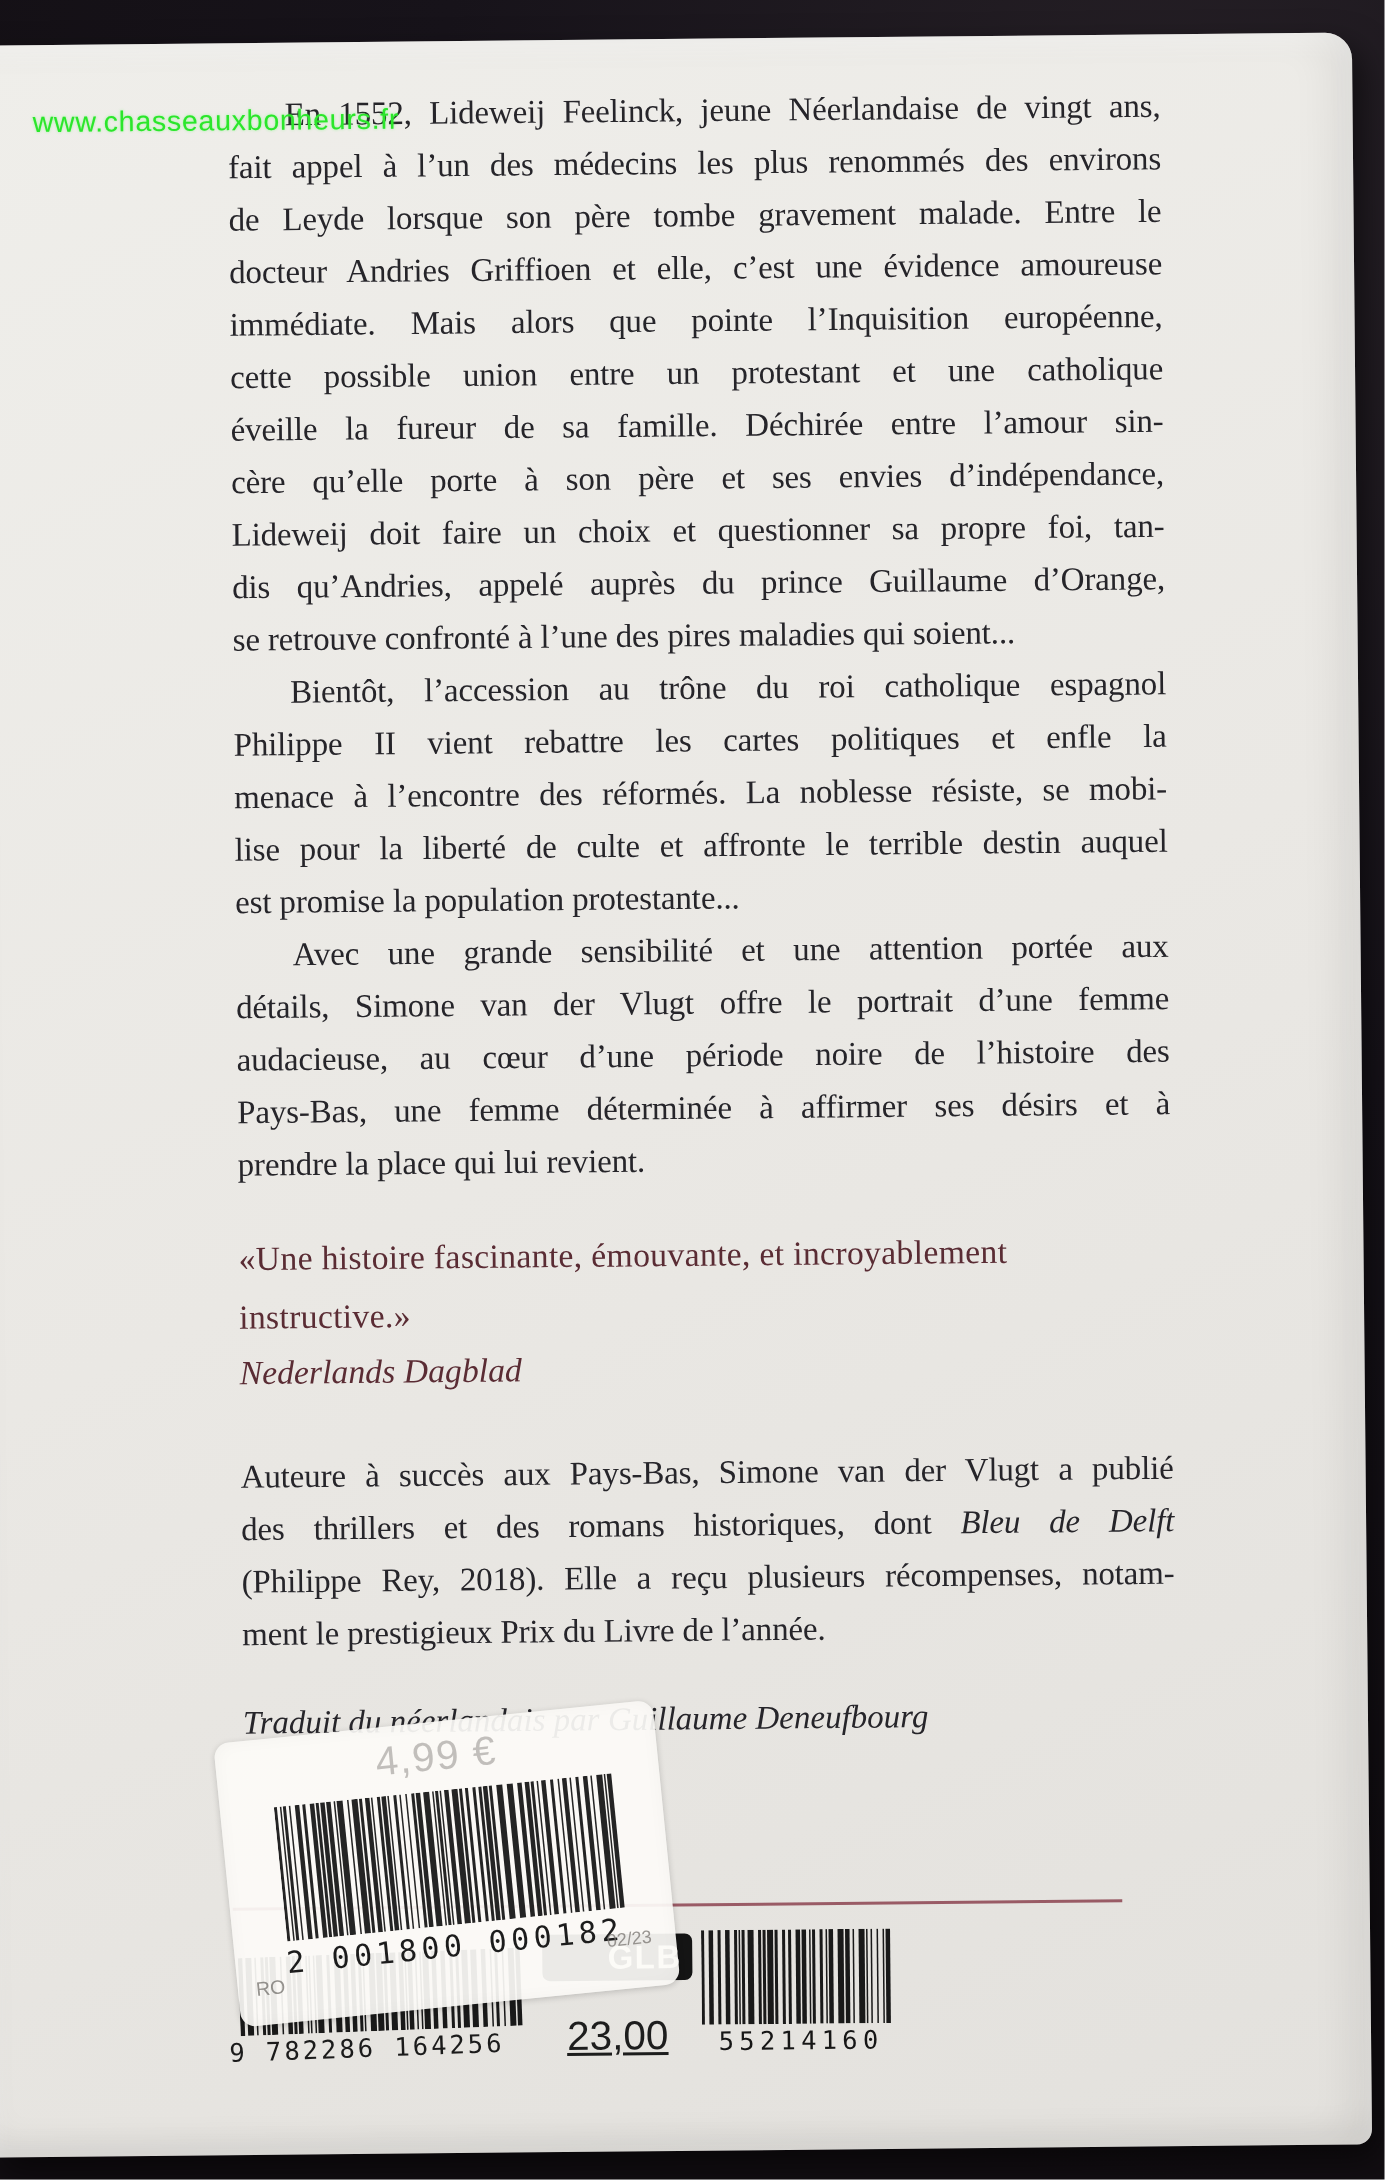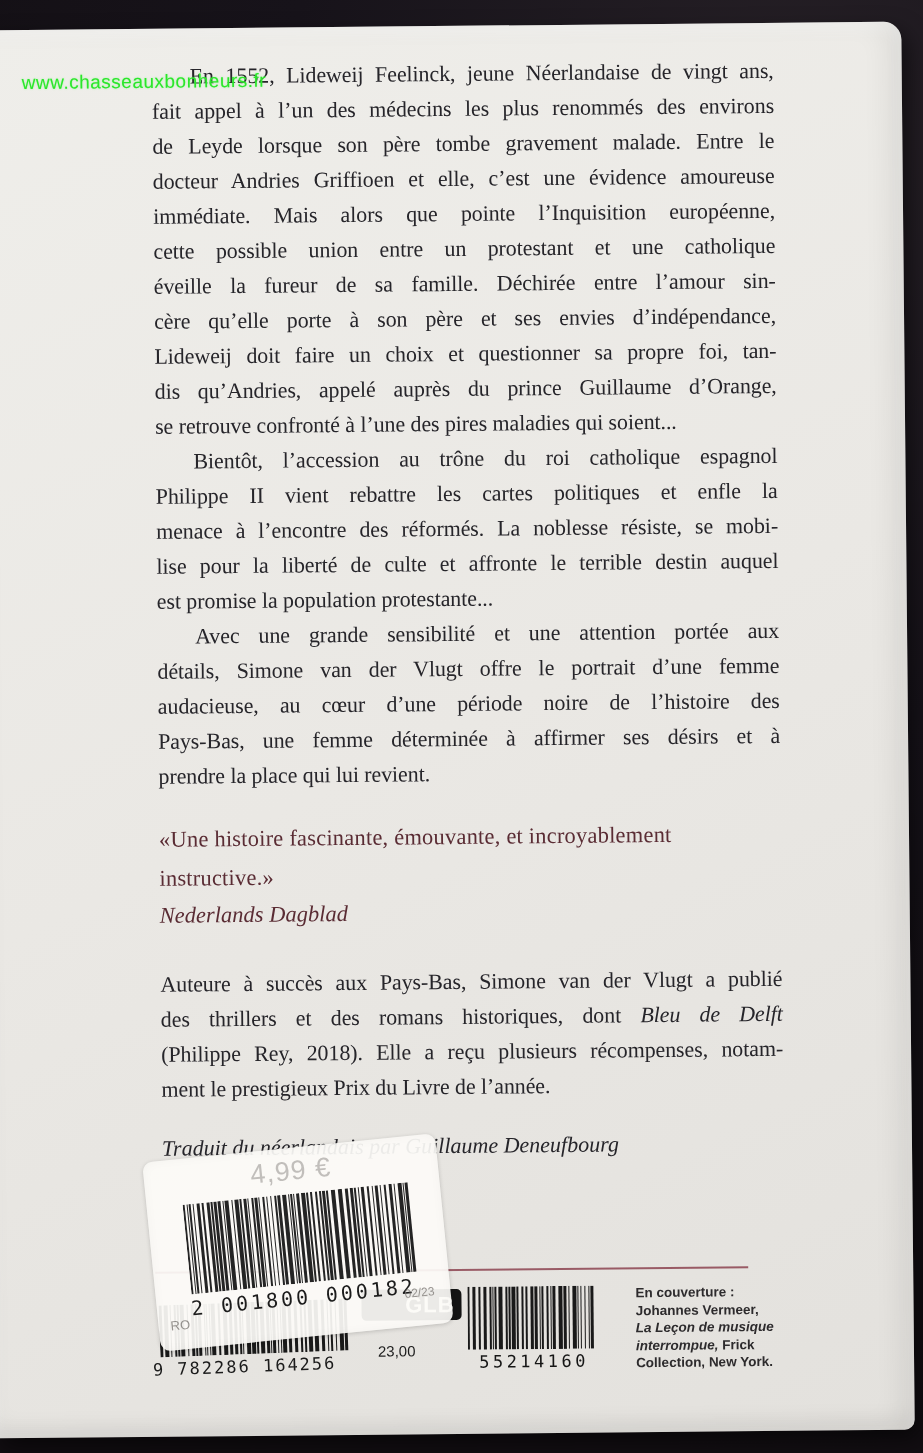--- a/index.html
+++ b/index.html
@@ -40,21 +40,21 @@
   
   .glb{
     position:absolute;left:356px;top:1289px;width:100px;height:31px;background:#141414;border-radius:5px;
     color:#f5f4f2;font-family:"Liberation Sans",sans-serif;font-weight:800;font-size:22px;
     display:flex;align-items:center;justify-content:flex-end;padding-right:7px;box-sizing:border-box;letter-spacing:1px;
   }
   
   .ean{position:absolute;left:146px;top:1300px;width:206px;transform:rotate(-1.6deg);}
   .ean .bars{width:192px;height:52px;margin-left:8px;display:flex;align-items:stretch;}
   .ean .num{font-family:"DejaVu Sans Mono",monospace;font-size:17px;color:#1b1b1b;letter-spacing:2px;margin-top:2px;white-space:nowrap;}
-  .pricecode{position:absolute;left:372px;top:1342px;font-family:"Liberation Sans",sans-serif;font-size:15px;color:#1d1d1d;}
+  .pricecode{position:absolute;left:372px;top:1342px;font-family:"Liberation Sans",sans-serif;font-size:27px;color:#1d1d1d;text-decoration:underline;}
   .club{position:absolute;left:462px;top:1287px;width:132px;}
   .club .bars{width:130px;height:63px;display:flex;align-items:stretch;}
   .club .num{font-family:"DejaVu Sans Mono",monospace;font-size:17px;color:#161616;letter-spacing:3.5px;text-align:center;margin-top:2px;white-space:nowrap;}
   .credit{
     position:absolute;left:630px;top:1286px;width:150px;
     font-family:"Liberation Sans",sans-serif;font-size:13.5px;font-weight:600;line-height:17.5px;color:#2d2b2d;
   }
   
   .sticker{
     position:absolute;left:146px;top:1146px;width:294px;height:190px;
@@ -209,27 +209,20 @@
           <i style="width: 4px; margin-right: 1px;"></i>
           <i style="width: 1px; margin-right: 2px;"></i>
           <i style="width: 1px; margin-right: 3px;"></i>
           <i style="width: 1px; margin-right: 3px;"></i>
           <i style="width: 1px; margin-right: 1px;"></i>
           <i style="width: 3px; margin-right: 2px;"></i>
         </div>
       <div class="num">55214160</div>
     </div>
 
-    <div class="credit" id="coverCredit">
-        <div class="cc-line"><span>En couverture :</span></div>
-        <div class="cc-line"><span>Johannes Vermeer,</span></div>
-        <div class="cc-line"><span class="it">La Leçon de musique</span></div>
-        <div class="cc-line"><span class="it">interrompue,</span><span> Frick</span></div>
-        <div class="cc-line"><span>Collection, New York.</span></div>
-      </div>
 
     <div class="sticker">
       <div class="price">4,99 €</div>
       <div class="bars" id="stickerBars">
           <i style="width: 2px; margin-right: 2px;"></i>
           <i style="width: 1px; margin-right: 1px;"></i>
           <i style="width: 2px; margin-right: 2px;"></i>
           <i style="width: 1px; margin-right: 3px;"></i>
           <i style="width: 3px; margin-right: 2px;"></i>
           <i style="width: 2px; margin-right: 3px;"></i>

